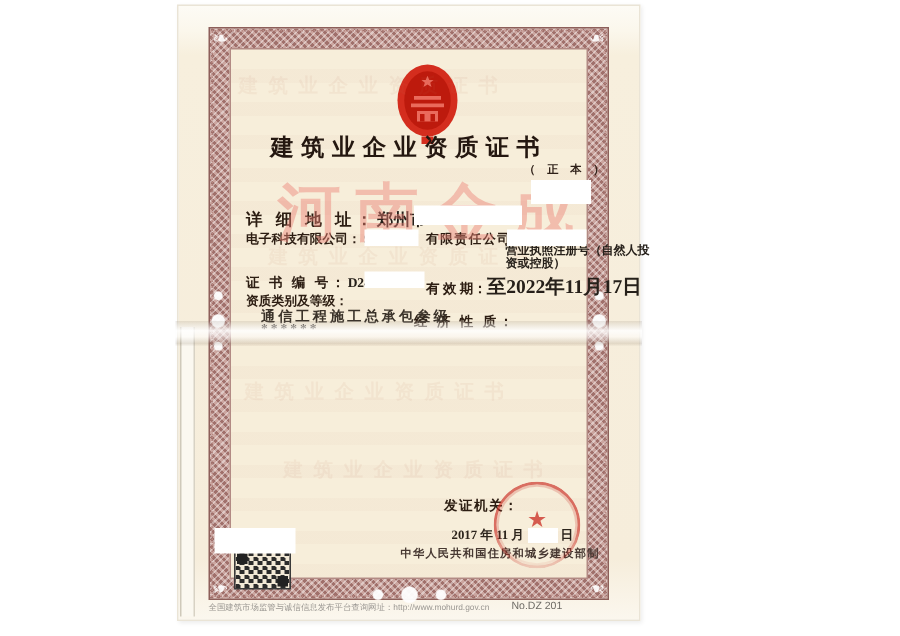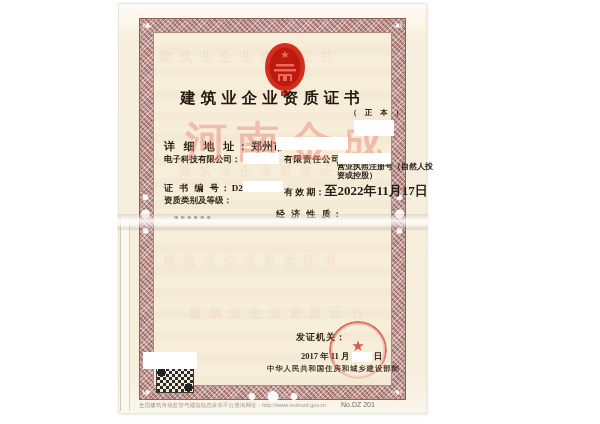--- a/index.html
+++ b/index.html
@@ -184,20 +184,23 @@
       <span class="lbl">证 书 编 号：</span><span class="val" style="letter-spacing:0;">D24</span>
     </div>
     <div class="redact" style="left:124px;top:177px;width:40px;height:11px;"></div>
     <div class="row" style="left:165px;top:178px;font-size:9px;">
       <span class="lbl">有  效  期：</span><span class="val" style="font-size:13px;">至2022年11月17日</span>
     </div>
 
     <div class="row" style="left:45px;top:191px;font-size:8.5px;">
       <span class="lbl">资质类别及等级：</span>
     </div>
+    <div class="row" style="left:55px;top:201px;font-size:9.5px;letter-spacing:2px;color:#3b332a;font-weight:600;">
+      <span>通信工程施工总承包叁级</span>
+    </div>
     <div class="row" style="left:55px;top:210px;font-size:9px;letter-spacing:2px;font-weight:700;color:#2c241c;">
       <span>******</span>
     </div>
 
     <div class="row" style="left:177px;top:327px;font-size:9px;letter-spacing:1px;">
       <span class="lbl">发证机关：</span>
     </div>
     <div class="seal">
       <div class="seal-star">★</div>
     </div>

